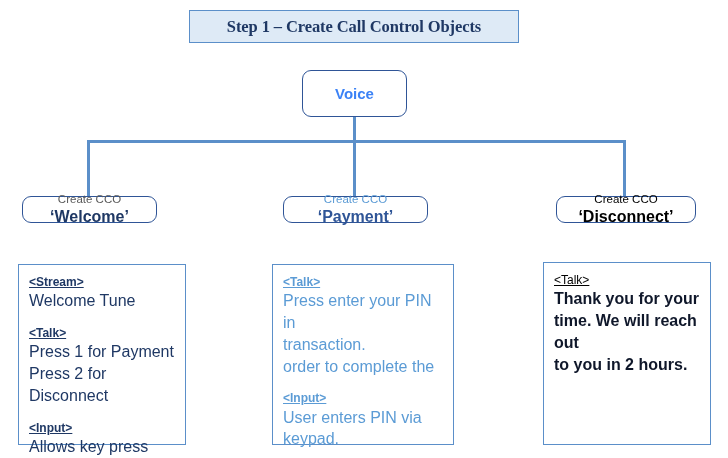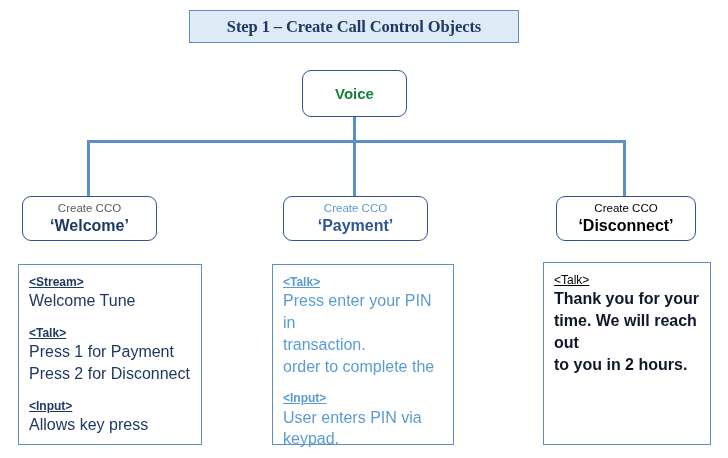--- a/index.html
+++ b/index.html
@@ -57,21 +57,21 @@
     border-radius: 9px;
     box-sizing: border-box;
     background: #ffffff;
     display: flex;
     align-items: center;
     justify-content: center;
   }
   #voice-node .node-text {
     font-size: 15px;
     font-weight: bold;
-    color: #15803d;
+    color: #3b82f6;
   }
 
   
   .conn {
     position: absolute;
     background: #5b8fc9;
   }
   #conn-trunk {      
     left: 353px;
     top: 117px;
@@ -99,21 +99,21 @@
   #conn-drop-right {
     left: 623px;
     top: 140px;
     width: 3px;
     height: 57px;
   }
 
   
   .cco-node {
     position: absolute;
-    height: 45px;
+    height: 27px;
     border: 1.5px solid #2f5597;
     border-radius: 9px;
     box-sizing: border-box;
     background: #ffffff;
     display: flex;
     flex-direction: column;
     align-items: center;
     justify-content: center;
     line-height: 1.28;
   }
@@ -167,21 +167,21 @@
     font-size: 12px;
   }
   .detail-box .line {
     display: block;
     font-size: 16px;
   }
 
   #detail-welcome {
     left: 18px;
     top: 264px;
-    width: 184px;
+    width: 168px;
     height: 181px;
   }
   #detail-welcome .tag,
   #detail-welcome .line { color: #1f3864; }
 
   #detail-payment {
     left: 272px;
     top: 264px;
     width: 182px;
     height: 181px;

